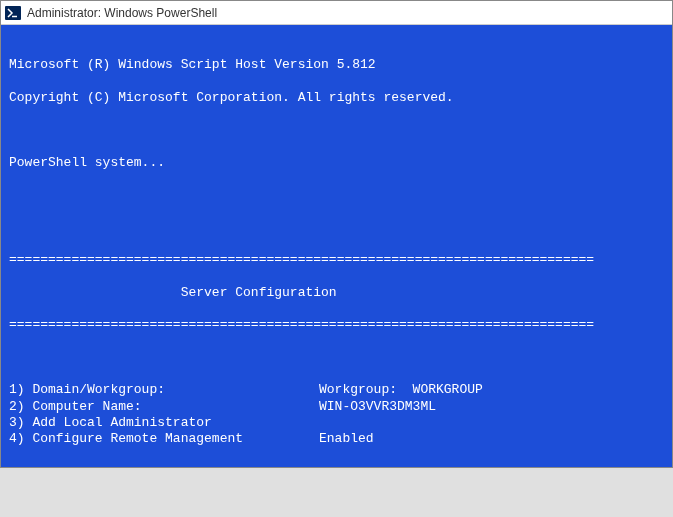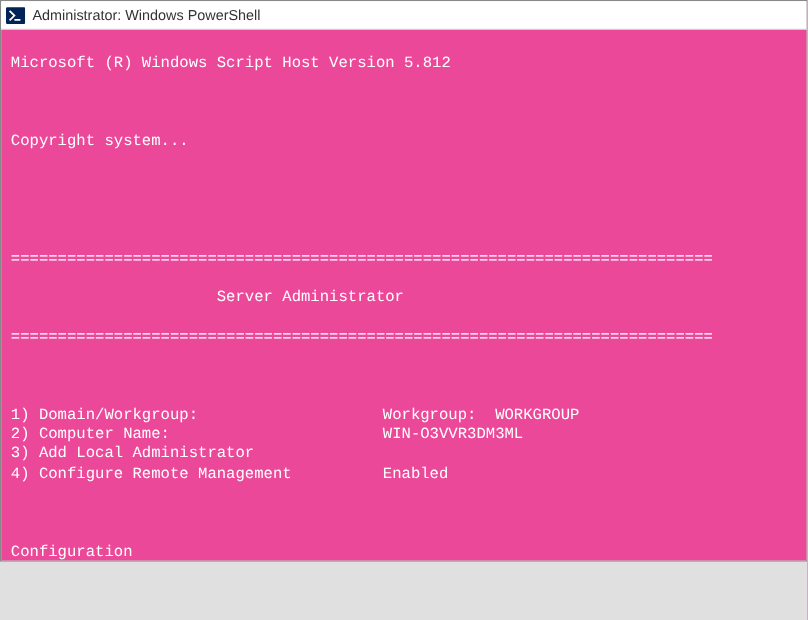--- a/index.html
+++ b/index.html
@@ -34,23 +34,23 @@
     width: 16px;
     height: 16px;
     margin-right: 6px;
     display: inline-flex;
     align-items: center;
     justify-content: center;
   }
   .titlebar .icon svg { width: 16px; height: 16px; }
   .console {
     flex: 1;
-    background: #ec4899;
+    background: #1d4ed8;
     color: #ffffff;
-    padding: 4px 8px 4px 8px;
+    padding: 16px 8px 4px 8px;
     white-space: pre;
     line-height: 1.25;
     overflow: hidden;
     position: relative;
   }
   .row { display: flex; }
   .col-left { width: 310px; flex-shrink: 0; }
   .col-right { flex: 1; }
 </style>
 </head>
@@ -63,26 +63,27 @@
         <rect x="0" y="1" width="16" height="14" rx="1" fill="#012456"></rect>
         <path d="M3 4 L7 8 L3 12" stroke="#fff" stroke-width="1.5" fill="none"></path>
         <line x1="7" y1="11.5" x2="12" y2="11.5" stroke="#fff" stroke-width="1.5"></line>
       </svg>
     </span>
     <span>Administrator: Windows PowerShell</span>
   </div>
 
   <div class="console">
 <div>Microsoft (R) Windows Script Host Version 5.812</div>
+<div>Copyright (C) Microsoft Corporation. All rights reserved.</div>
 <div>&nbsp;</div>
-<div>Copyright system...</div>
+<div>PowerShell system...</div>
 <div>&nbsp;</div>
 <div>&nbsp;</div>
 <div>===========================================================================</div>
-<div>                      Server Administrator</div>
+<div>                      Server Configuration</div>
 <div>===========================================================================</div>
 <div>&nbsp;</div>
 <div id="group1"><div class="row"><span class="col-left">1) Domain/Workgroup:</span><span class="col-right">Workgroup:  WORKGROUP</span></div><div class="row"><span class="col-left">2) Computer Name:</span><span class="col-right">WIN-O3VVR3DM3ML</span></div><div class="row"><span class="col-left">3) Add Local Administrator</span><span class="col-right"></span></div><div class="row"><span class="col-left">4) Configure Remote Management</span><span class="col-right">Enabled</span></div></div>
 <div>&nbsp;</div>
 <div id="group2"><div class="row"><span class="col-right">Configuration</span></div><div class="row"><span class="col-right"></span></div></div>
 
 
 
 
 

